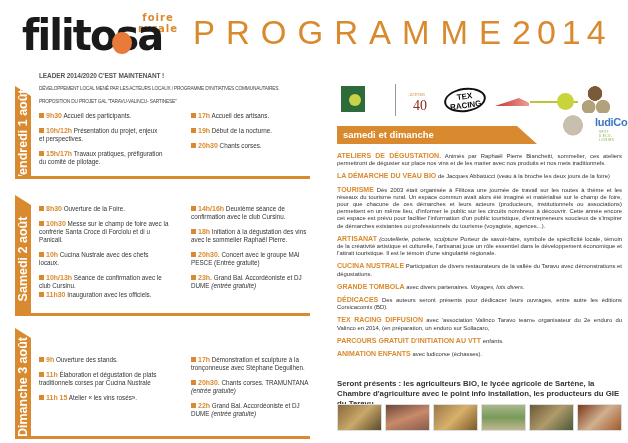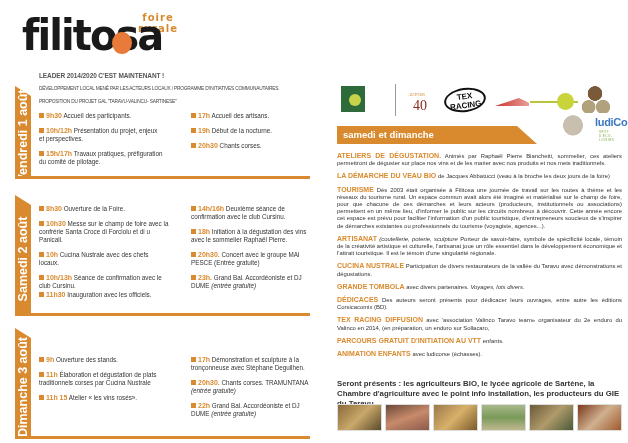--- a/index.html
+++ b/index.html
@@ -59,20 +59,23 @@
   .ph { flex: 1; height: 27px; border: 1px solid #ddd; }
 </style>
 </head>
 <body>
 
 <div class="header">
   <div class="logo">
     <span class="logo-tag">foire rurale</span>
     <span class="logo-word">filitosa</span>
     <span class="logo-dot"></span>
+  </div>
+  <div class="title">
+    <span>PROGRAMME</span><span class="year">2014</span>
   </div>
 </div>
 
 <div class="day" style="top:72px;height:104px;">
   <div class="day-tab" style="top:24px;height:80px;">
     <span class="day-label">Vendredi 1 août</span>
   </div>
   <div class="day-content" style="left:24px;">
     <div class="leader-title">LEADER 2014/2020 C'EST MAINTENANT !</div>
     <div class="leader-line">DÉVELOPPEMENT LOCAL MENÉ PAR LES ACTEURS LOCAUX / PROGRAMME D'INITIATIVES COMMUNAUTAIRES.</div>

